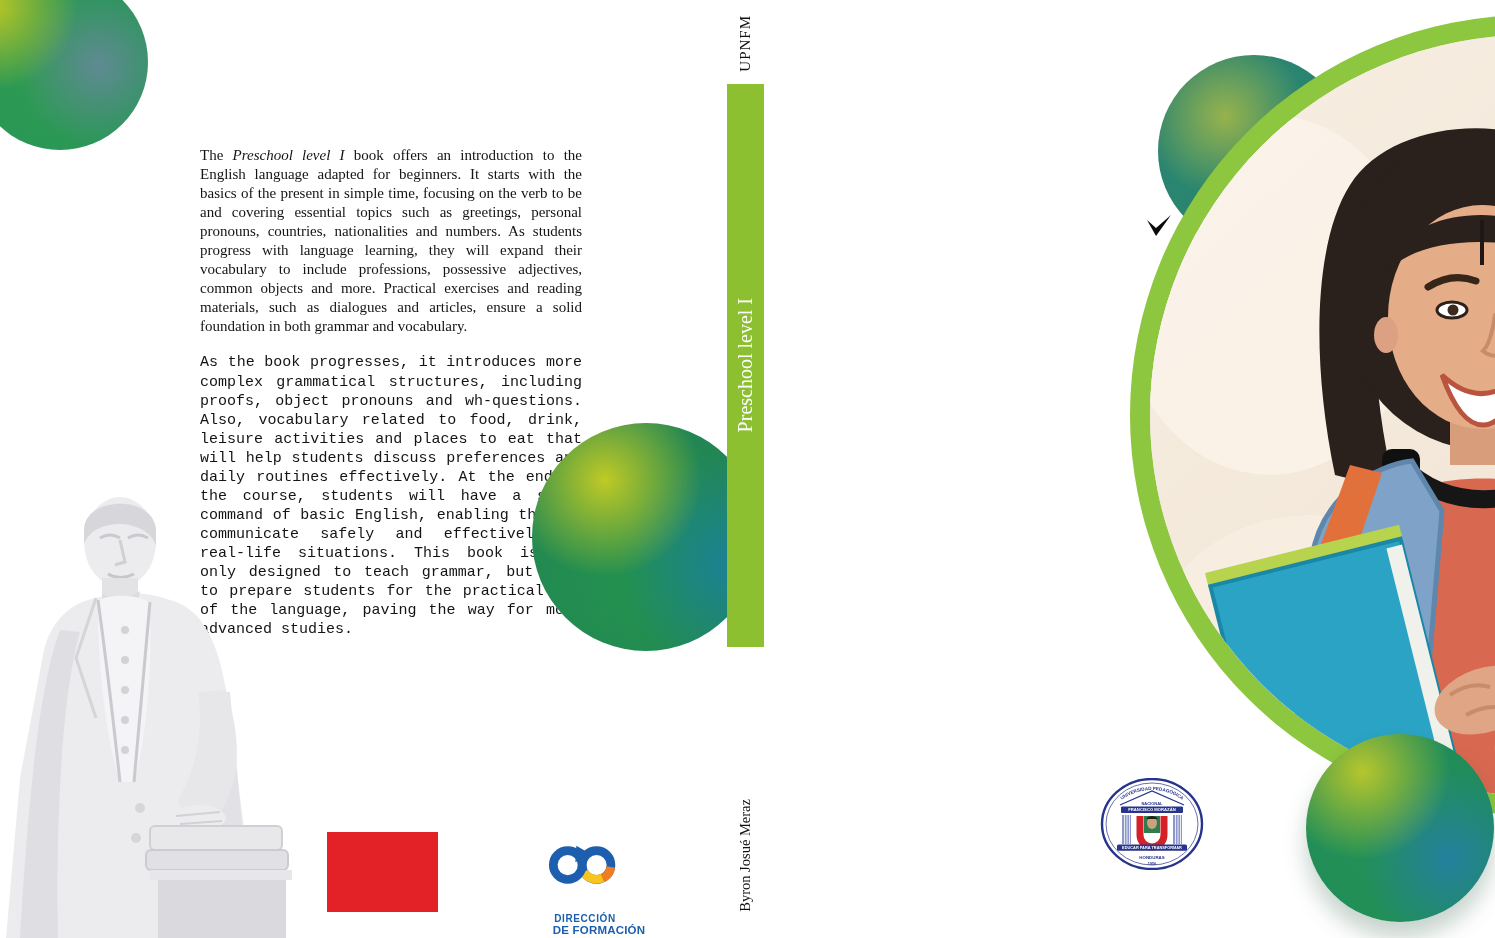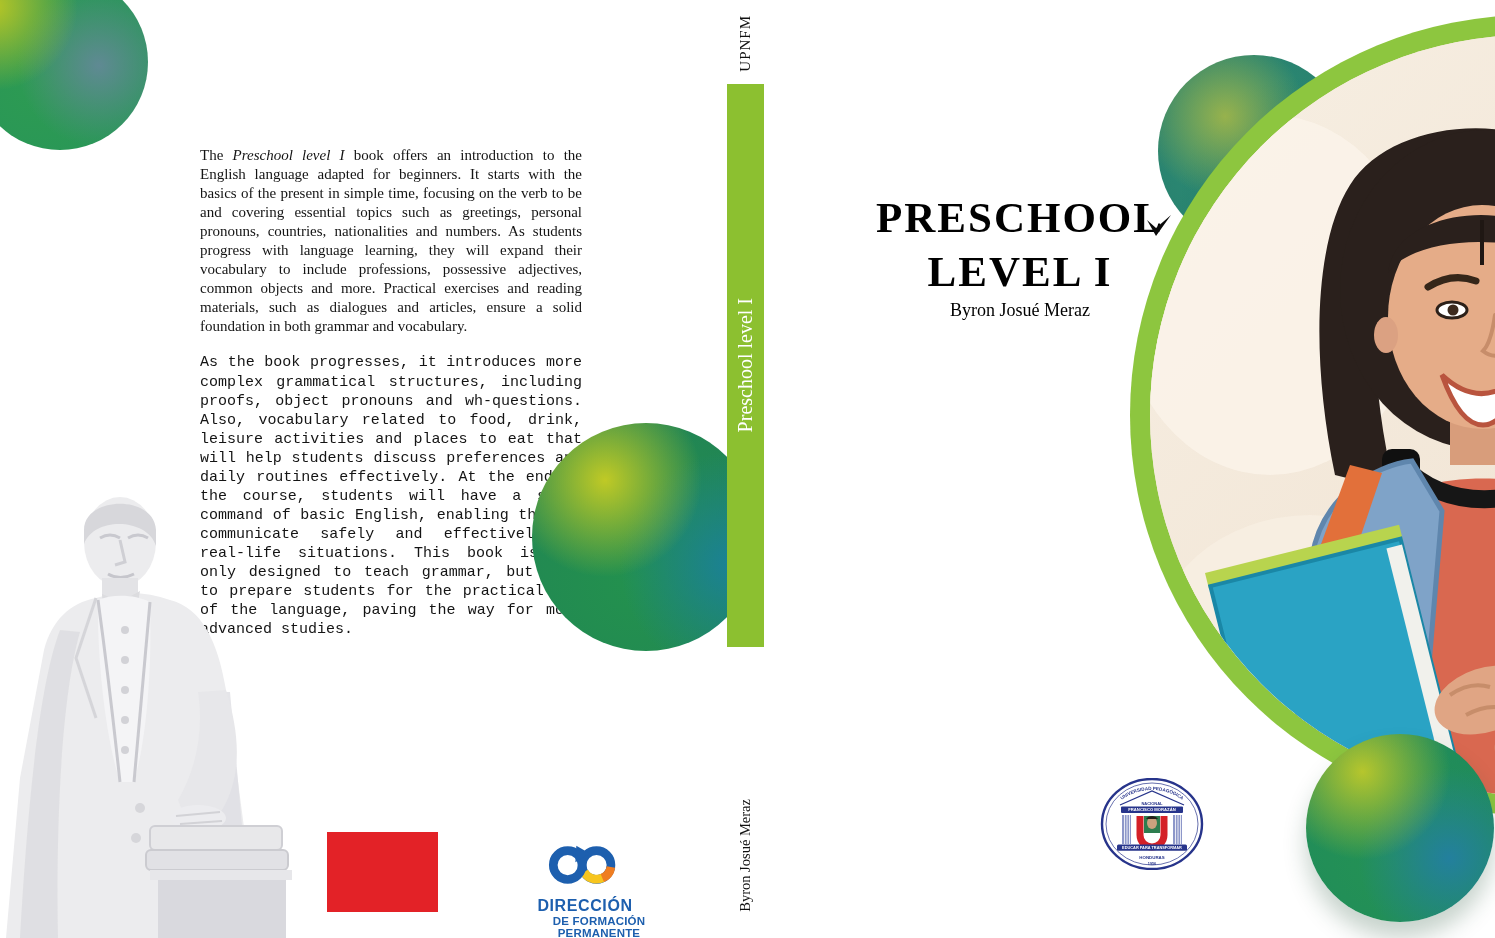--- a/index.html
+++ b/index.html
@@ -32,21 +32,21 @@
 
   
   .back-text{position:absolute;left:200px;top:146px;width:382px;color:#141414;
     font-size:15px;line-height:1.27;text-align:justify;}
   .back-text p{margin:0;}
   .back-text p + p{margin-top:17px;font-family:Liberation Mono, monospace;}
   .statue{position:absolute;left:0;top:478px;width:292px;height:460px;}
   .red-block{position:absolute;left:327px;top:832px;width:111px;height:80px;background:#e32227;}
   .dfp{position:absolute;left:495px;top:841px;width:180px;text-align:center;
        font-family:"Liberation Sans", sans-serif;color:#1d5fae;}
-  .dfp-line1{font-size:16px;font-weight:bold;letter-spacing:.6px;margin-top:2px;}
+  .dfp-line1{font-size:10px;font-weight:bold;letter-spacing:.6px;margin-top:18px;}
   .dfp-line2{font-size:11.5px;font-weight:bold;letter-spacing:.2px;margin-left:28px;}
 
   
   .spine-bar{position:absolute;left:727px;top:84px;width:37px;height:563px;background:#8cc030;}
   .vtext{writing-mode:vertical-rl;transform:rotate(180deg);white-space:nowrap;}
   .spine-upnfm{position:absolute;left:727px;top:8px;width:37px;height:70px;display:flex;
     align-items:center;justify-content:center;font-size:15px;letter-spacing:1px;color:#111;}
   .spine-title{position:absolute;left:727px;top:282px;width:37px;height:166px;display:flex;
     align-items:center;justify-content:center;font-size:20px;color:#ffffff;z-index:3;}
   .spine-author{position:absolute;left:727px;top:792px;width:37px;height:126px;display:flex;
@@ -148,25 +148,20 @@
   <div class="spine-author">
     <span class="vtext">Byron Josué Meraz</span>
   </div>
 
   <div class="g-circle c-fronttop"></div>
 
   <svg class="black-mark" width="26" height="26" viewBox="0 0 26 26">
     <path d="M1,6 L10,22 L25,1 L10,14 Z" fill="#0a0a0a"></path>
   </svg>
 
-  <div class="title-block">
-    <div class="title-l1">PRESCHOOL</div>
-    <div class="title-l2">LEVEL I</div>
-    <div class="title-author">Byron Josué Meraz</div>
-  </div>
 
   <div class="photo-circle">
     <div class="photo-inner">
       <svg width="760" height="760" viewBox="0 0 760 760">
         <defs>
           <linearGradient id="bgw" x1="0" y1="0" x2="1" y2="1">
             <stop offset="0" stop-color="#f7efe3"></stop>
               <stop offset="1" stop-color="#eedfcd"></stop>
           </linearGradient>
         </defs>

